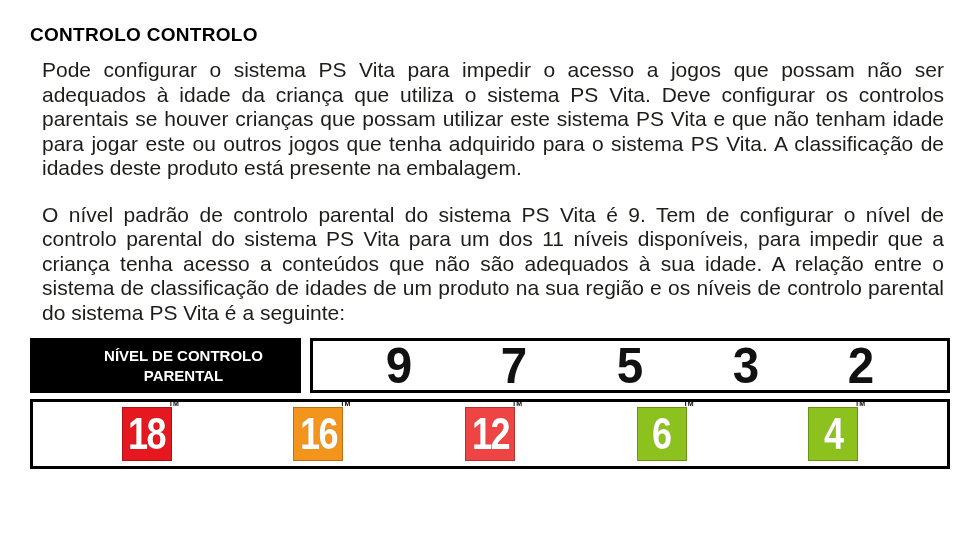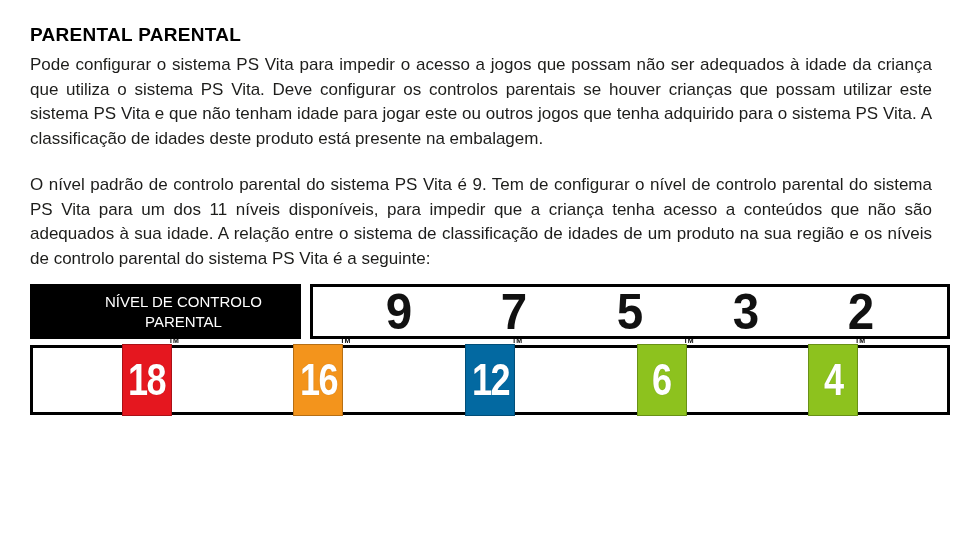--- a/index.html
+++ b/index.html
@@ -20,22 +20,22 @@
   }
   .doc-title {
     margin: 0 0 7px 0;
     font-size: 19px;
     font-weight: bold;
     color: #000000;
     letter-spacing: 0.3px;
   }
   .body-par {
     width: 902px;
-    margin: 0;
-    font-size: 17px;
+    margin: 12px;
+    font-size: 21px;
     line-height: 24.5px;
     text-align: justify;
     color: #1d1d1b;
   }
   .body-par + .body-par { margin-top: 22px; }
 
   .rating-table {
     margin-top: 13px;
     width: 920px;
     display: flex;
@@ -43,21 +43,21 @@
     gap: 6px;
   }
   .t-row { display: flex; gap: 9px; }
   .t-row.row-levels  .t-hdr, .t-row.row-levels  .t-cell { height: 55px; }
   .t-row.row-ratings .t-hdr, .t-row.row-ratings .t-cell { height: 70px; }
   .t-hdr {
     width: 271px;
     flex: 0 0 271px;
     background: #000000;
     color: #ffffff;
-    font-weight: normal;
+    font-weight: bold;
     font-size: 15px;
     line-height: 1.32;
     text-align: center;
     white-space: pre-line;
     display: flex;
     align-items: center;
     justify-content: center;
     padding-left: 36px;
   }
   .t-cell {
@@ -77,21 +77,21 @@
   .level-value {
     font-size: 50px;
     font-weight: bold;
     color: #111111;
     line-height: 1;
     transform: scaleX(0.95);
   }
   .age-badge {
     position: relative;
     width: 50px;
-    height: 72px;
+    height: 54px;
     display: flex;
     align-items: center;
     justify-content: center;
     border: 1px solid rgba(0,0,0,0.25);
   }
   .age-badge-num {
     color: #ffffff;
     font-weight: bold;
     font-size: 44px;
     line-height: 1;
@@ -106,21 +106,21 @@
     font-size: 7px;
     font-weight: bold;
     color: #000000;
   }
 </style>
 </head>
 <body>
 
 <div class="page">
 
-  <h1 class="doc-title">PARENTAL PARENTAL</h1>
+  <h1 class="doc-title">CONTROLO CONTROLO</h1>
 
   <p class="body-par">Pode configurar o sistema PS Vita para impedir o acesso a jogos que possam não ser adequados à idade da criança que utiliza o sistema PS Vita. Deve configurar os controlos parentais se houver crianças que possam utilizar este sistema PS Vita e que não tenham idade para jogar este ou outros jogos que tenha adquirido para o sistema PS Vita. A classificação de idades deste produto está presente na embalagem.</p>
 
   <p class="body-par">O nível padrão de controlo parental do sistema PS Vita é 9. Tem de configurar o nível de controlo parental do sistema PS Vita para um dos 11 níveis disponíveis, para impedir que a criança tenha acesso a conteúdos que não são adequados à sua idade. A relação entre o sistema de classificação de idades de um produto na sua região e os níveis de controlo parental do sistema PS Vita é a seguinte:</p>
 
   <div class="rating-table">
 
     <div class="t-row row-levels">
       <div class="t-hdr">NÍVEL DE CONTROLO
 PARENTAL</div>
@@ -151,21 +151,21 @@
             <span class="age-badge-tm">TM</span>
           </div>
         </div>
         <div class="badge-col">
           <div class="age-badge" style="background: rgb(243, 148, 28); align-items: center;">
             <span class="age-badge-num">16</span>
             <span class="age-badge-tm">TM</span>
           </div>
         </div>
         <div class="badge-col">
-          <div class="age-badge" style="background: #0369a1;">
+          <div class="age-badge" style="background: #ef4444;">
             <span class="age-badge-num">12</span>
             <span class="age-badge-tm">TM</span>
           </div>
         </div>
         <div class="badge-col">
           <div class="age-badge" style="background: rgb(141, 194, 30);">
             <span class="age-badge-num">6</span>
             <span class="age-badge-tm">TM</span>
           </div>
         </div>

